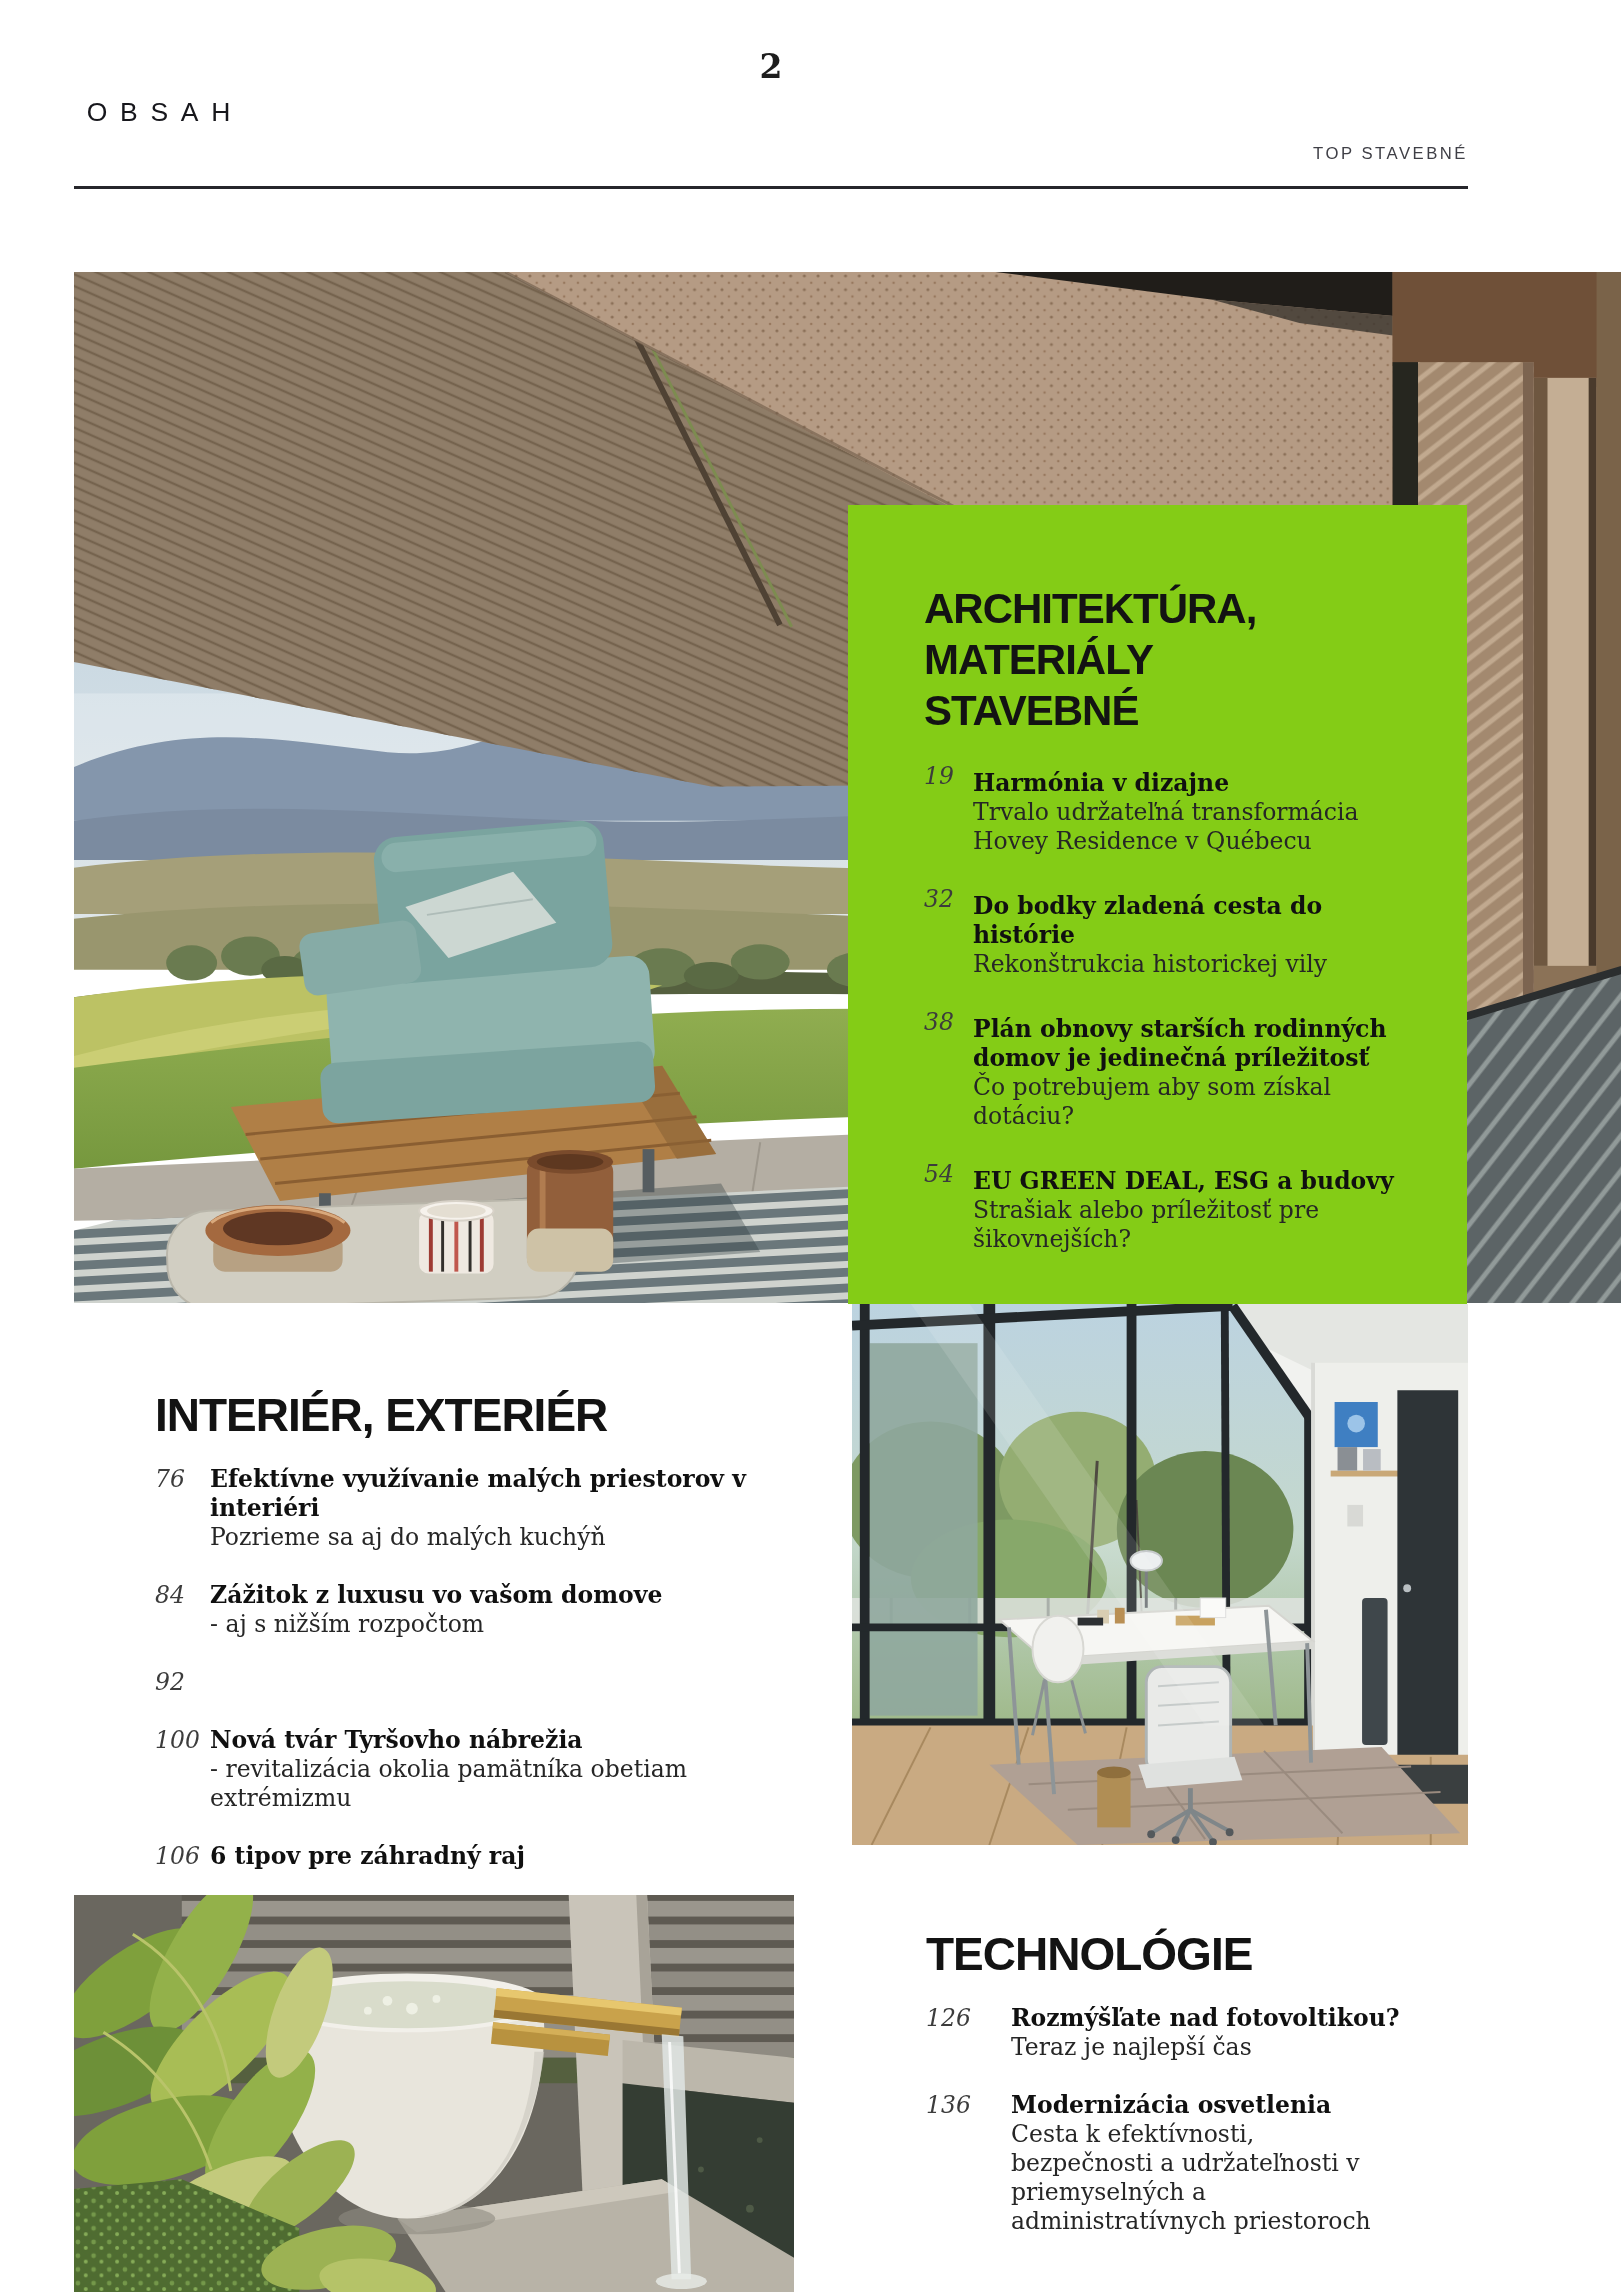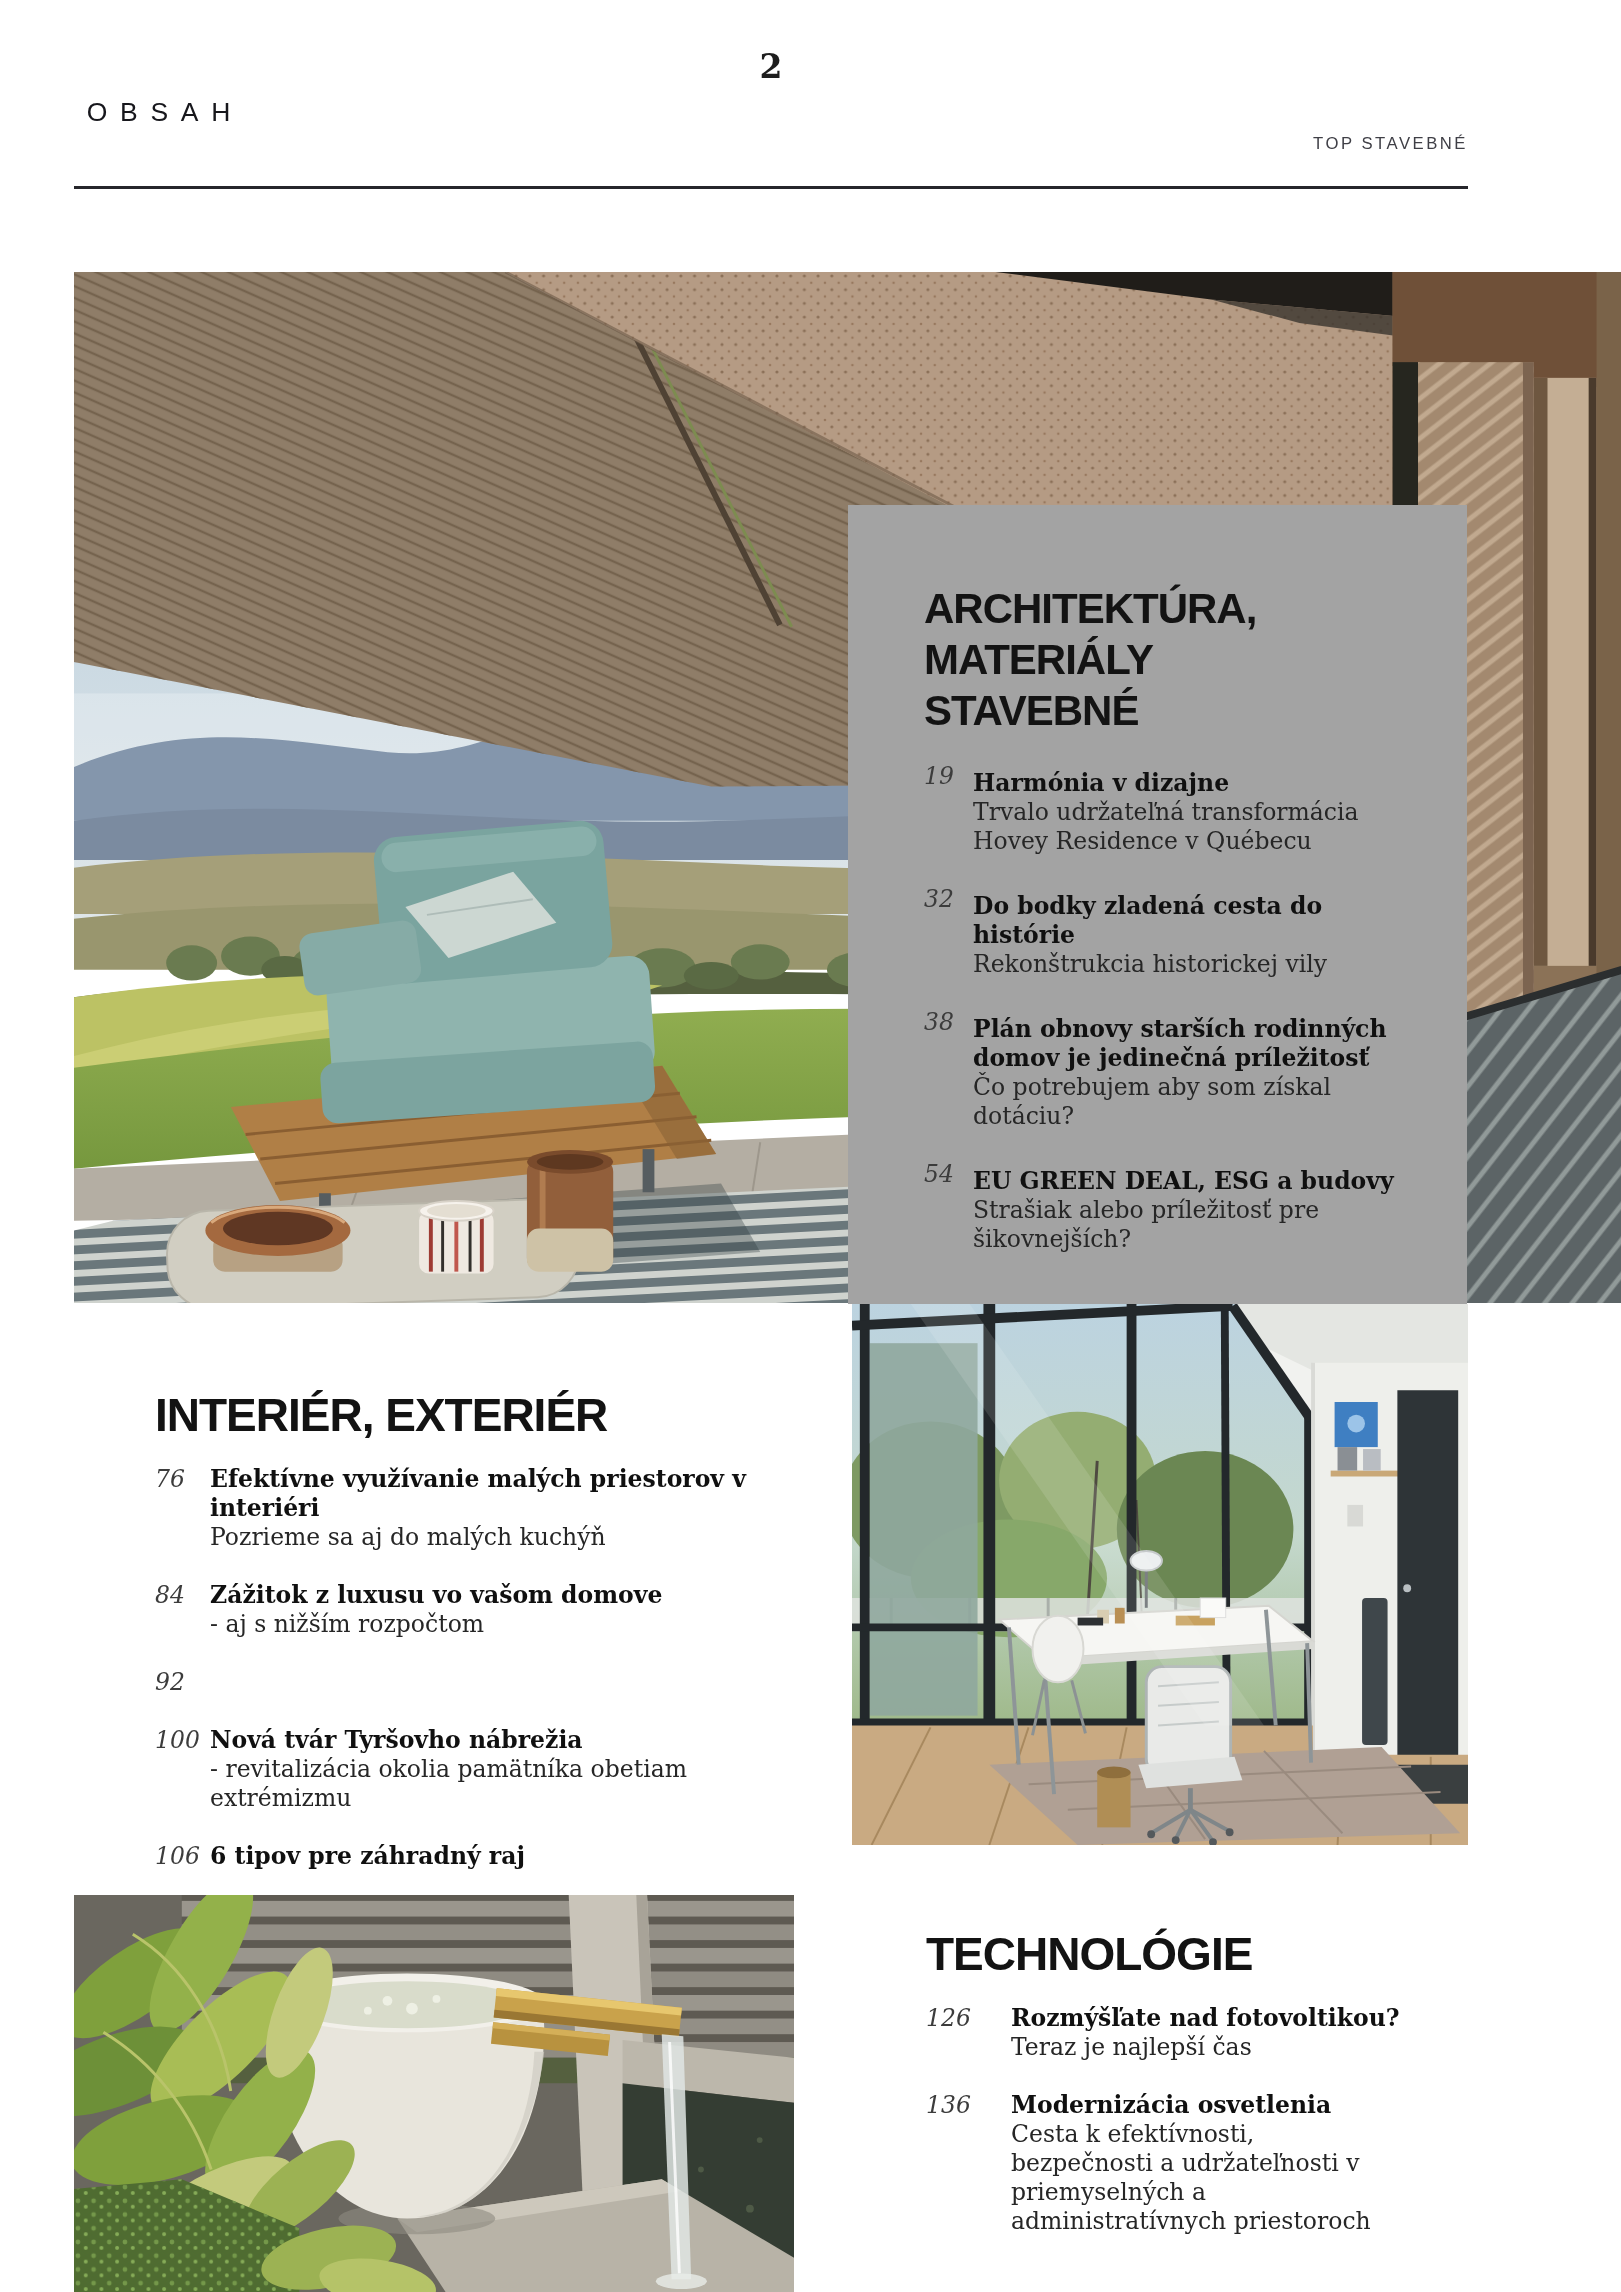--- a/index.html
+++ b/index.html
@@ -3,31 +3,31 @@
 <meta charset="utf-8">
 <style>
   html,body{margin:0;padding:0;background:#ffffff;}
   .page{position:relative;width:1621px;height:2293px;background:#ffffff;overflow:hidden;
         font-family:"DejaVu Serif", serif;color:#1a1a1a;}
   
   .pagenum{position:absolute;top:47px;left:74px;width:1394px;text-align:center;
            font-family:"DejaVu Serif",serif;font-weight:bold;font-size:33px;color:#1d1d1d;}
   .obsah{position:absolute;top:97px;left:74px;width:1394px;text-align:left;
          font-family:"Liberation Sans",sans-serif;font-size:26.5px;letter-spacing:12.7px;text-indent:12.7px;color:#17171c;}
-  .brand{position:absolute;top:134px;left:74px;width:1394px;text-align:right;
+  .brand{position:absolute;top:144px;left:74px;width:1394px;text-align:right;
          font-family:"Liberation Sans",sans-serif;font-size:16.7px;letter-spacing:2.5px;color:#3f3f46;}
   .rule{position:absolute;top:186px;left:74px;width:1394px;height:2.9px;background:#26262b;}
   
   .photo{position:absolute;overflow:hidden;}
   .photo svg{display:block;width:100%;height:100%;}
   .photo1{left:74px;top:272px;width:1548px;height:1031px;}
   .photo2{left:852px;top:1304px;width:616px;height:541px;}
   .photo3{left:74px;top:1895px;width:720px;height:398px;}
   
-  .whitebox{position:absolute;left:848px;top:505px;width:619px;height:799px;background:#a3a3a3;
+  .whitebox{position:absolute;left:848px;top:505px;width:619px;height:799px;background:#84cc16;
             box-sizing:border-box;padding:78px 35px 0 76px;}
   .box-heading{font-family:"Liberation Sans",sans-serif;font-weight:bold;font-size:42px;line-height:51px;
                letter-spacing:-1px;color:#131313;margin:0 0 25.5px 0;}
   .box-heading span{display:block;}
   .sec-heading{font-family:"Liberation Sans",sans-serif;font-weight:bold;font-size:46px;line-height:51px;
                letter-spacing:-1px;color:#131313;margin:0 0 23.5px 0;}
   
   .entry{display:flex;margin-bottom:29px;}
   .entry .num{flex:none;font-style:italic;font-size:23.5px;line-height:29px;color:#3c3c3c;}
   .entry .txt{font-size:23.5px;line-height:29px;color:#262626;}

